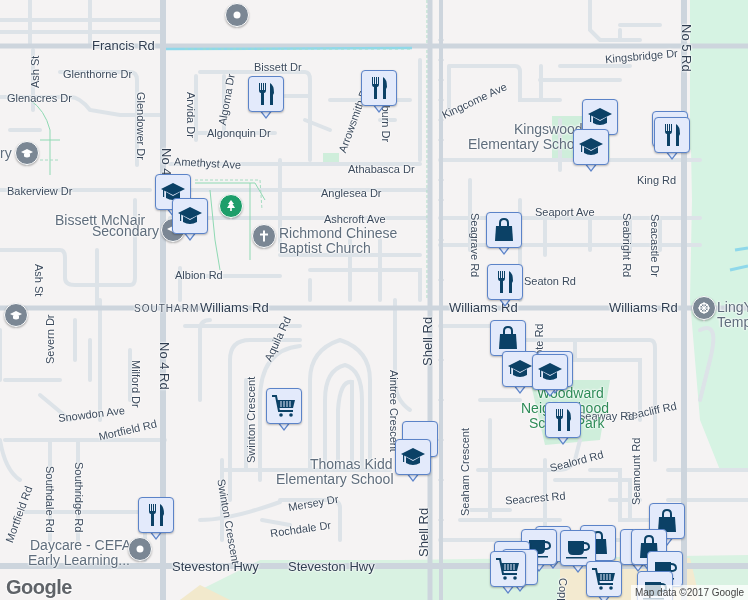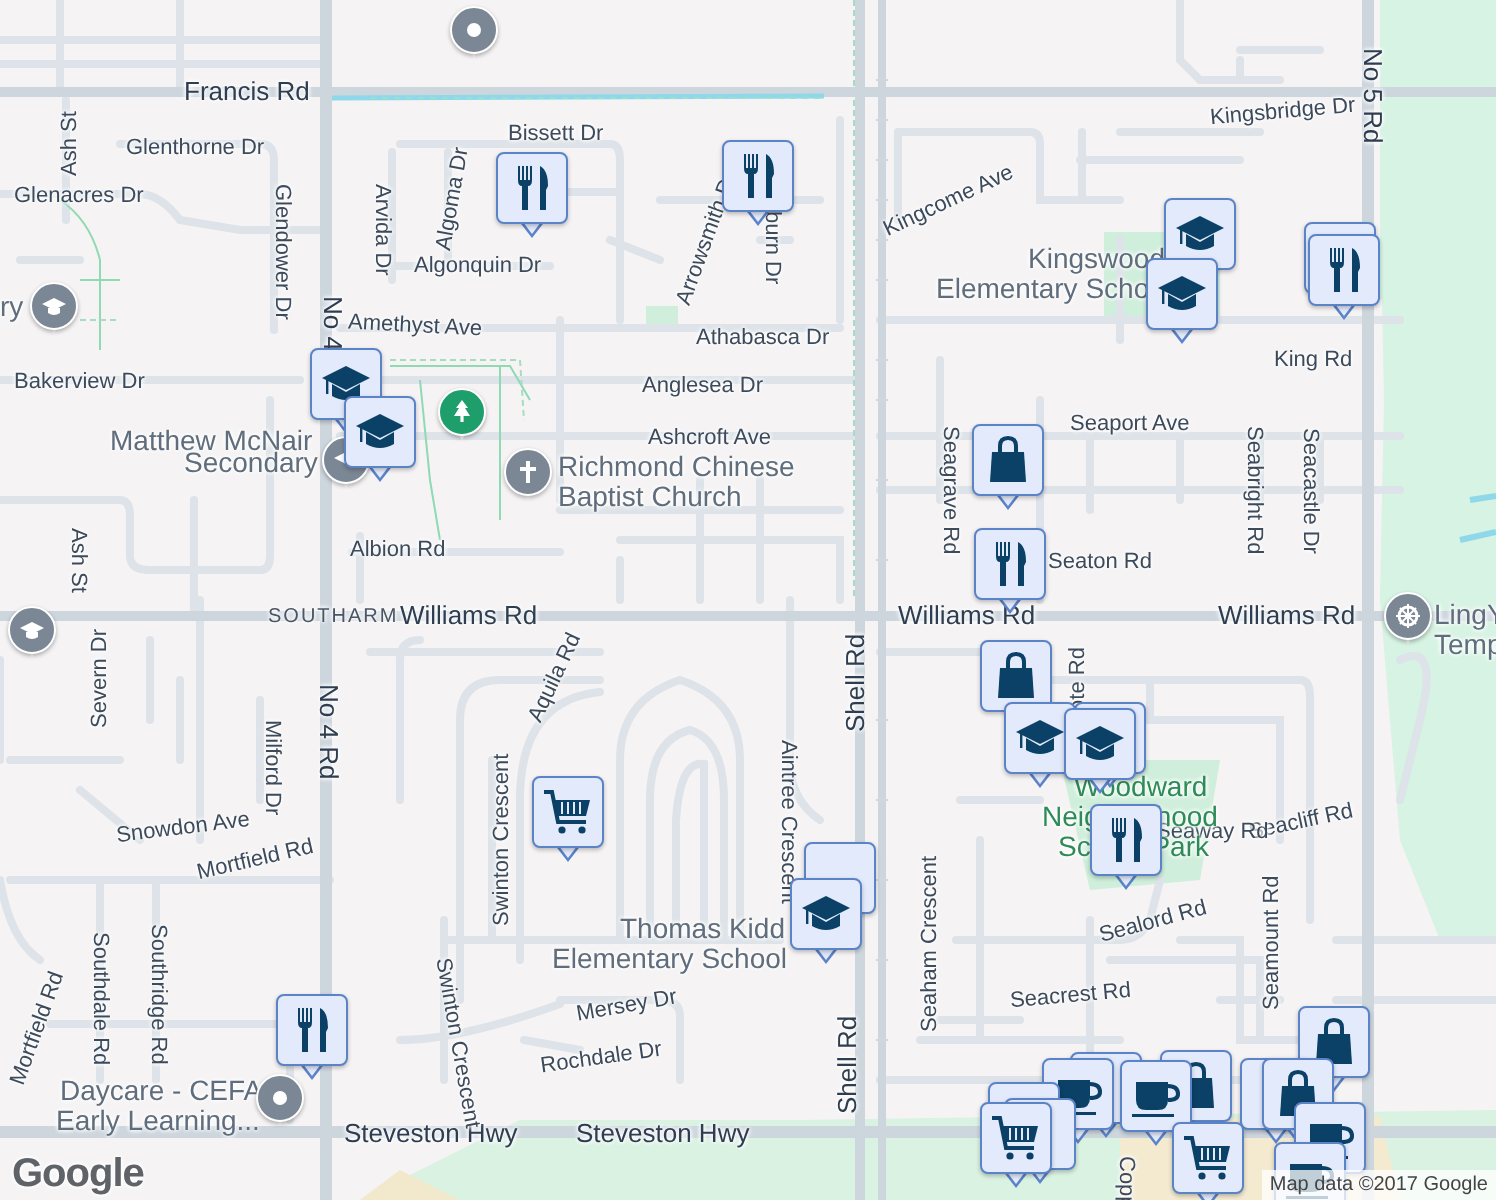--- a/index.html
+++ b/index.html
@@ -235,21 +235,21 @@
   <div class="lbl" style="left:473px;top:428px;transform:rotate(-90deg);transform-origin:left top;top:516px;left:459px;">Seaham Crescent</div>
   <div class="lbl" style="left:549px;top:455px;transform:rotate(-15deg);">Sealord Rd</div>
   <div class="lbl" style="left:505px;top:492px;transform:rotate(-5deg);">Seacrest Rd</div>
   <div class="lbl" style="left:624px;top:405px;transform:rotate(-12deg);">Seacliff Rd</div>
   <div class="lbl" style="left:640px;top:440px;transform:rotate(-90deg);transform-origin:left top;top:505px;left:630px;">Seamount Rd</div>
   <div class="lbl" style="left:578px;top:363px;margin-top:47px;">Seaway Rd</div>
   <div class="lbl" style="left:546px;top:320px;transform:rotate(-90deg);transform-origin:left top;top:370px;left:533px;">Coote Rd</div>
   <div class="lbl" style="left:569px;top:578px;transform:rotate(90deg);transform-origin:left top;">Copper</div>
 
   <div class="lbl poi" style="left:0px;top:146px;">ry</div>
-  <div class="lbl poi" style="left:55px;top:213px;">Matthew McNair</div>
+  <div class="lbl poi" style="left:55px;top:213px;">Bissett McNair</div>
   <div class="lbl poi" style="left:92px;top:224px;">Secondary</div>
   <div class="lbl poi" style="left:279px;top:226px;">Richmond Chinese</div>
   <div class="lbl poi" style="left:279px;top:241px;">Baptist Church</div>
   <div class="lbl poi" style="left:514px;top:122px;">Kingswood</div>
   <div class="lbl poi" style="left:468px;top:137px;">Elementary School</div>
   <div class="lbl poi" style="left:310px;top:457px;">Thomas Kidd</div>
   <div class="lbl poi" style="left:276px;top:472px;">Elementary School</div>
   <div class="lbl poi" style="left:30px;top:538px;">Daycare - CEFA</div>
   <div class="lbl poi" style="left:28px;top:553px;">Early Learning...</div>
   <div class="lbl poi" style="left:717px;top:300px;">LingYen</div>

